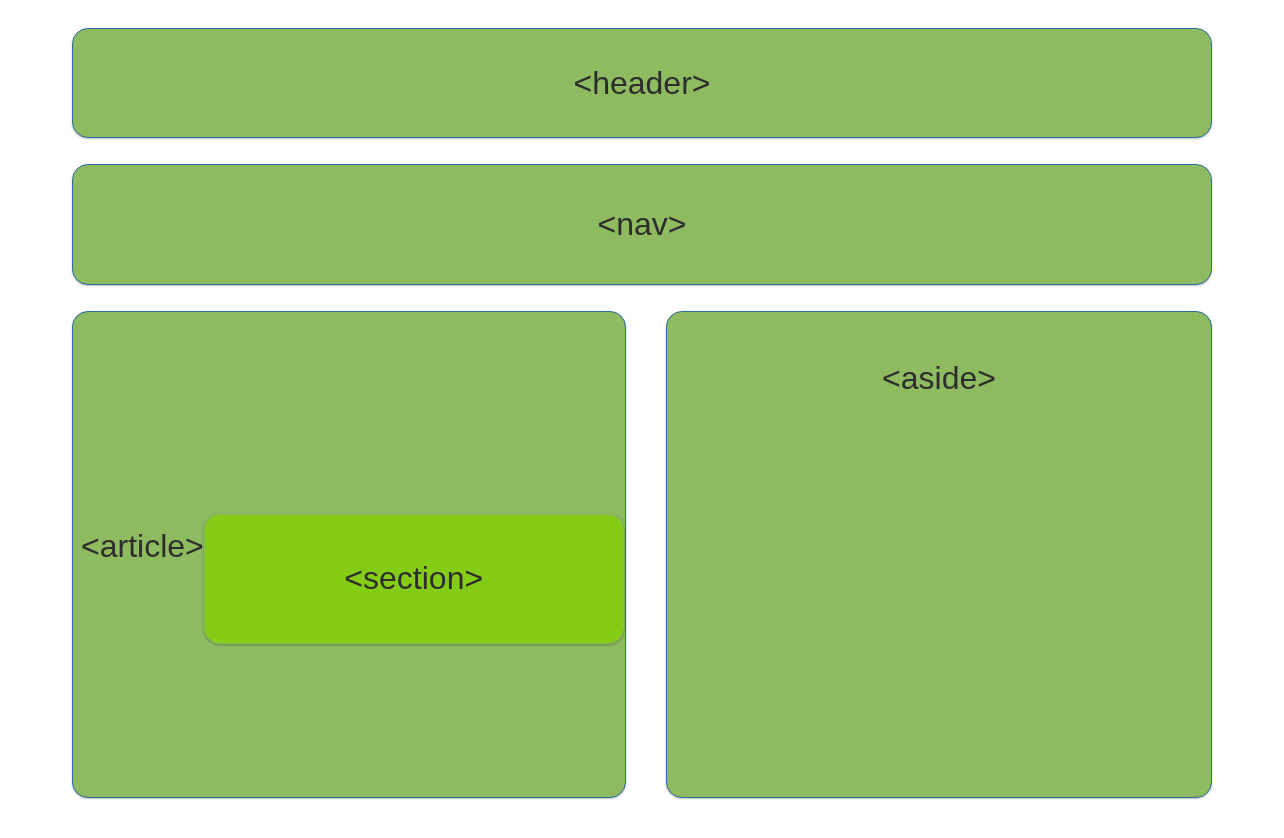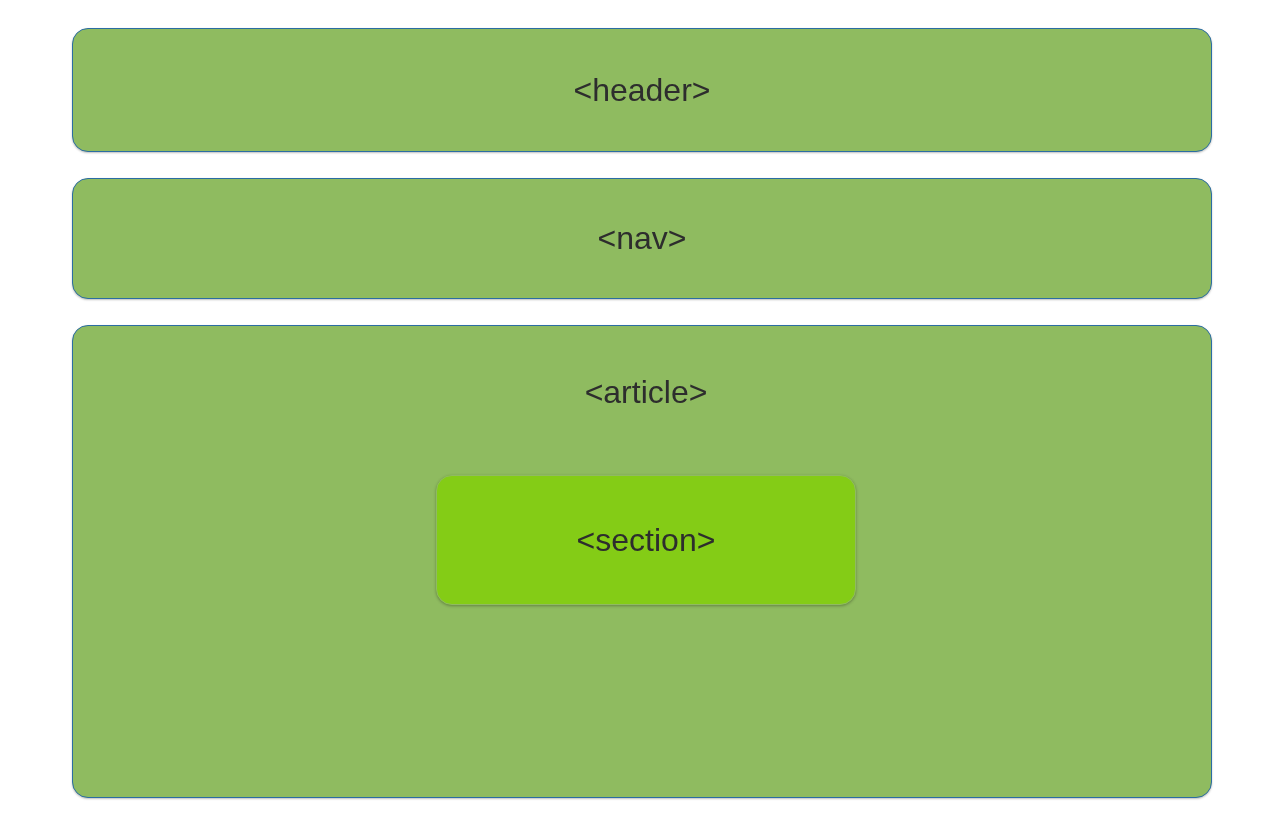--- a/index.html
+++ b/index.html
@@ -26,34 +26,34 @@
       border-radius: 16px;
       box-shadow: 0 1px 2px rgba(0,0,0,0.25);
       display: flex;
       align-items: center;
       justify-content: center;
       font-size: 32px;
       color: #2d2d2d;
       font-weight: 400;
     }
     .header-block {
-      height: 124px;
+      height: 110px;
     }
     .nav-block {
       height: 121px;
     }
     .middle-row {
       display: flex;
       gap: 40px;
       flex: 1;
     }
     .article-block {
       flex: 1;
       display: flex;
-      flex-direction: column;
+      flex-direction: row;
       align-items: center;
       justify-content: flex-start;
       padding: 48px 0 0 8px;
       position: relative;
     }
     .article-label {
       margin-bottom: 64px;
     }
     .section-block {
       background: #84cc16;
@@ -92,16 +92,19 @@
     <span>&lt;nav&gt;</span>
   </div>
 
   <div class="middle-row">
     <div class="block article-block">
       <span class="article-label">&lt;article&gt;</span>
       <div class="section-block">
         <span>&lt;section&gt;</span>
       </div>
     </div>
+    <div class="block aside-block">
+      <span>&lt;aside&gt;</span>
+    </div>
   </div>
 
 
 </div>
 
 </body></html>

